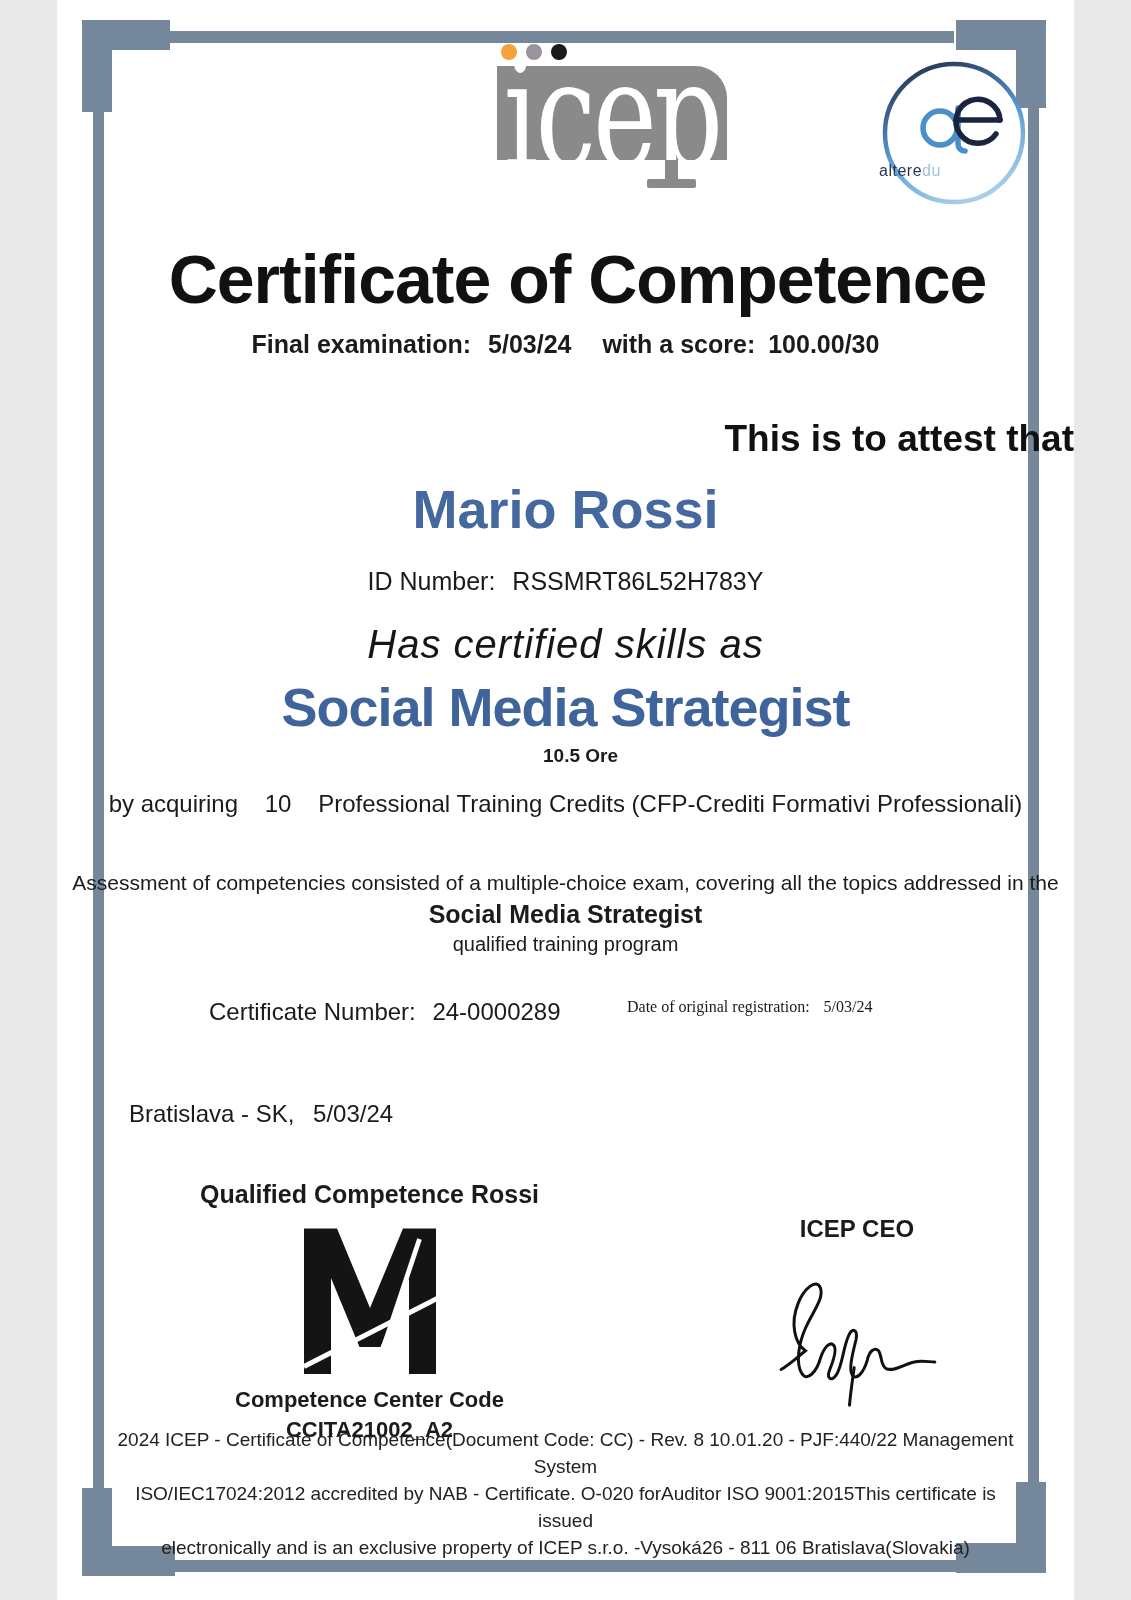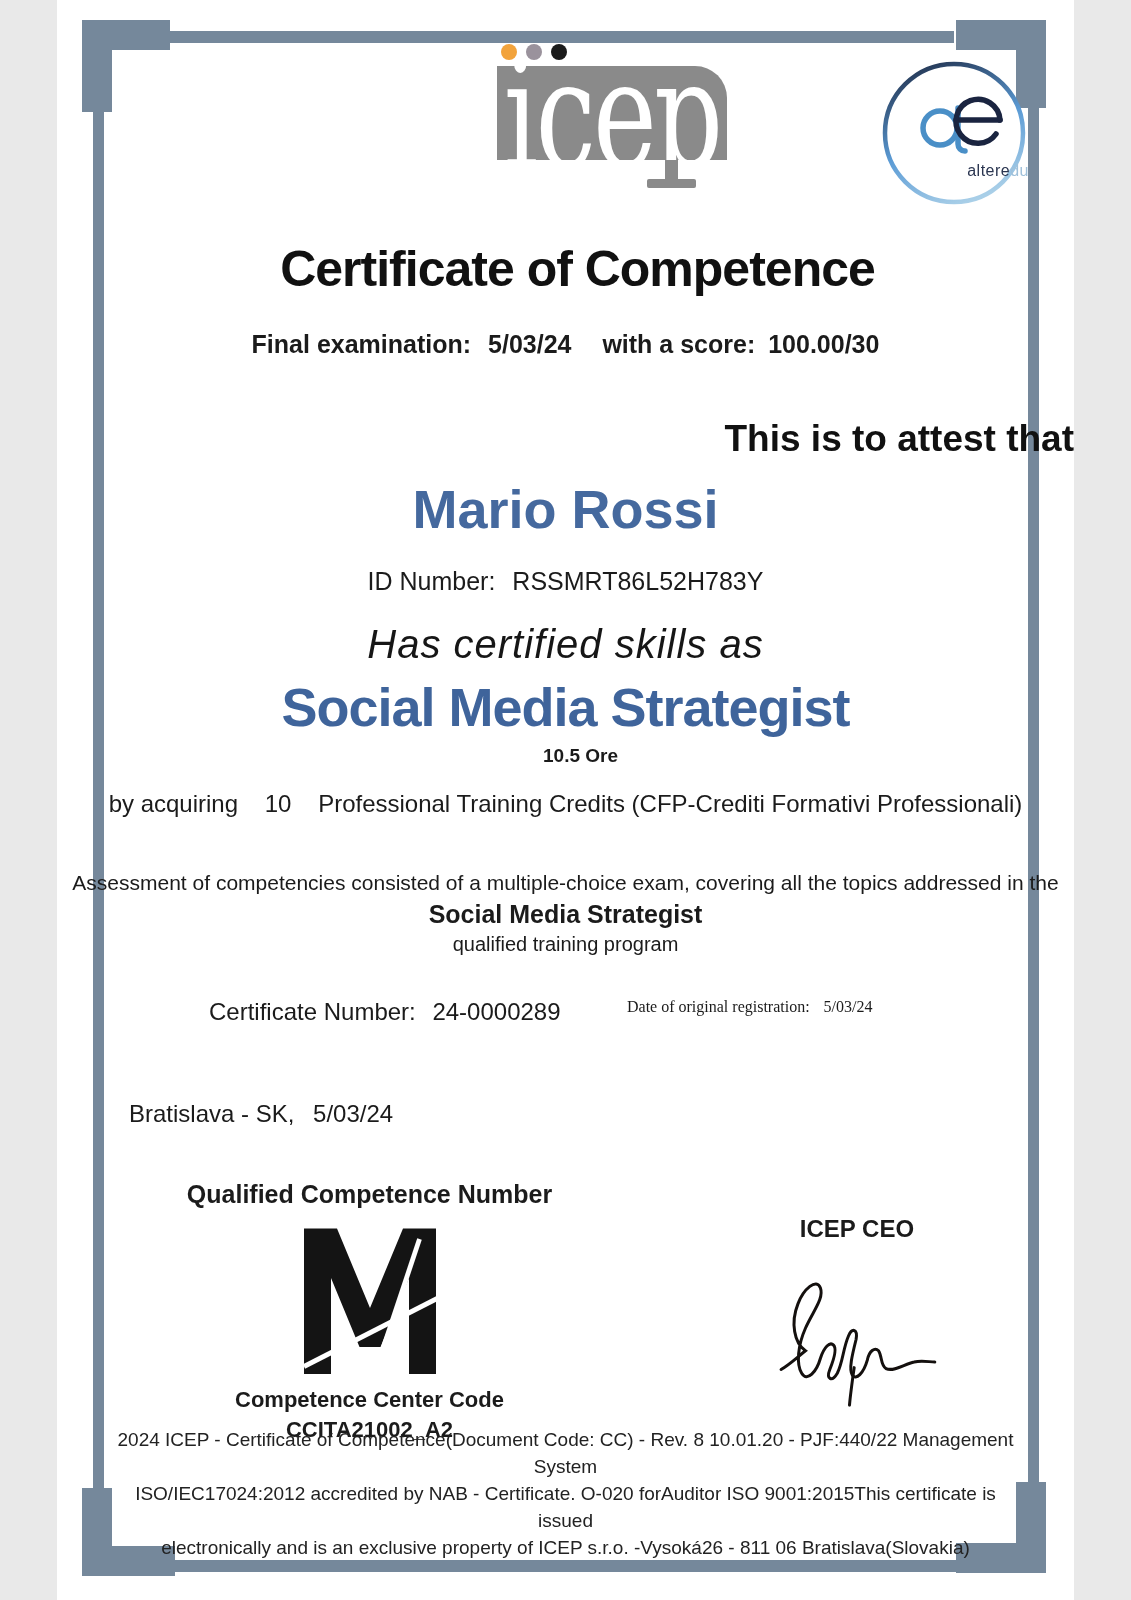--- a/index.html
+++ b/index.html
@@ -23,27 +23,27 @@
   .dot-orange{background:#F2A33C;}
   .dot-gray{background:#9A929C;}
   .dot-black{background:#1B1B1B;}
   .icep-box{left:440px;top:66px;width:230px;height:94px;background:#8A8A8A;border-radius:0 32px 0 0;overflow:hidden;}
   .icep-text{position:absolute;left:50%;bottom:-30px;transform:translateX(-50%) scaleX(0.72);
              transform-origin:center bottom;font-family:"DejaVu Serif",serif;font-size:150px;line-height:150px;
              color:#ffffff;letter-spacing:-4px;white-space:nowrap;}
   .icep-stem{left:608px;top:160px;width:13px;height:22px;background:#8A8A8A;}
   .icep-foot{left:590px;top:179px;width:49px;height:9px;background:#8A8A8A;border-radius:2px;}
   .alteredu{left:822px;top:58px;width:150px;height:150px;}
-  .alteredu-word{position:absolute;left:0;right:0;top:104px;text-align:right;font-size:16px;
+  .alteredu-word{position:absolute;left:0;right:0;top:104px;text-align:left;font-size:16px;
                  letter-spacing:0.5px;font-weight:400;}
   .aw-dark{color:#2A3550;}
   .aw-light{color:#9FC0DA;}
   
   .center-line{left:0;right:0;text-align:center;white-space:nowrap;}
-  .title{top:240px;font-size:50px;font-weight:800;letter-spacing:-1px;color:#111;padding-left:24px;}
+  .title{top:240px;font-size:68px;font-weight:800;letter-spacing:-1px;color:#111;padding-left:24px;}
   .exam{top:330px;font-size:25px;color:#1b1b1b;font-weight:bold;}
   .exam .gap-s{margin-right:10px;}
   .exam .gap-m{margin-right:24px;}
   .exam .gap-t{margin-right:6px;}
   .attest-intro{top:418px;font-size:37px;font-weight:800;color:#111;text-align:right;}
   .name{top:478px;font-size:54px;font-weight:800;color:#45699E;letter-spacing:0;}
   .idline{top:567px;font-size:25px;}
   .idline .lbl{margin-right:10px;}
   .skills-lead{top:622px;font-size:40px;font-style:italic;font-weight:300;letter-spacing:1px;color:#161616;}
   .role{top:676px;font-size:54px;font-weight:800;color:#3F649B;letter-spacing:-1px;}
@@ -157,21 +157,21 @@
     <span class="reg-gap">Date of original registration:</span>
     <span>5/03/24</span>
   </div>
 
   <div class="abs place">
     <span>Bratislava - SK,</span>
     <span class="dt">5/03/24</span>
   </div>
 
   <div class="abs qcc">
-    <div class="qcc-heading">Qualified Competence Number</div>
+    <div class="qcc-heading">Qualified Competence Rossi</div>
     <svg class="m-logo" viewBox="0 0 100 100">
       <polygon points="6,100 6,3 28,3 50,56 72,3 94,3 94,100 76,100 76,36 57,82 43,82 24,36 24,100" fill="#141414"></polygon>
       <line x1="6" y1="95" x2="100" y2="47" stroke="#ffffff" stroke-width="3.2"></line>
       <line x1="52" y1="103" x2="83" y2="10" stroke="#ffffff" stroke-width="3.2"></line>
     </svg>
     <div class="cc-code-label">Competence Center Code</div>
     <div class="cc-code">CCITA21002_A2</div>
   </div>
 
   <div class="abs ceo">

